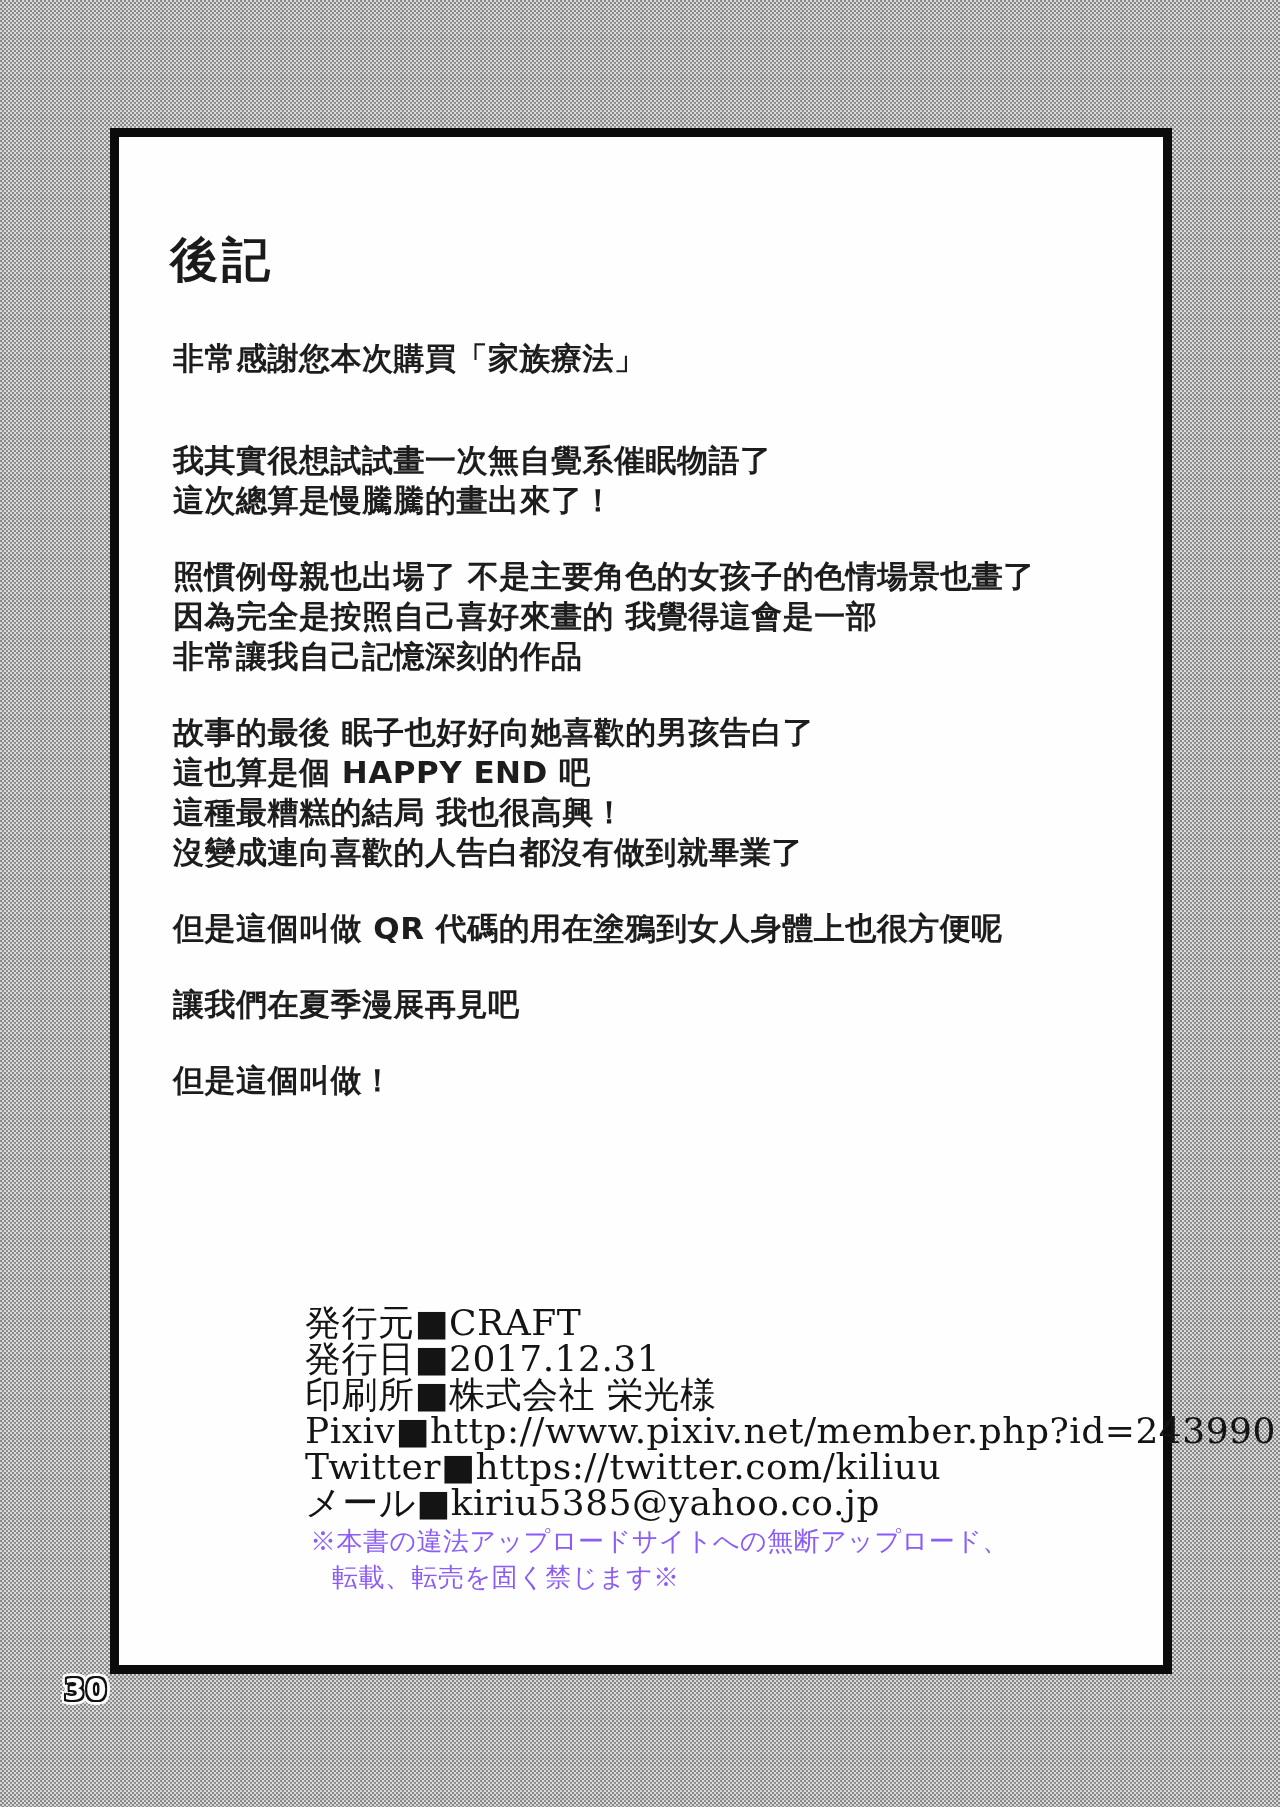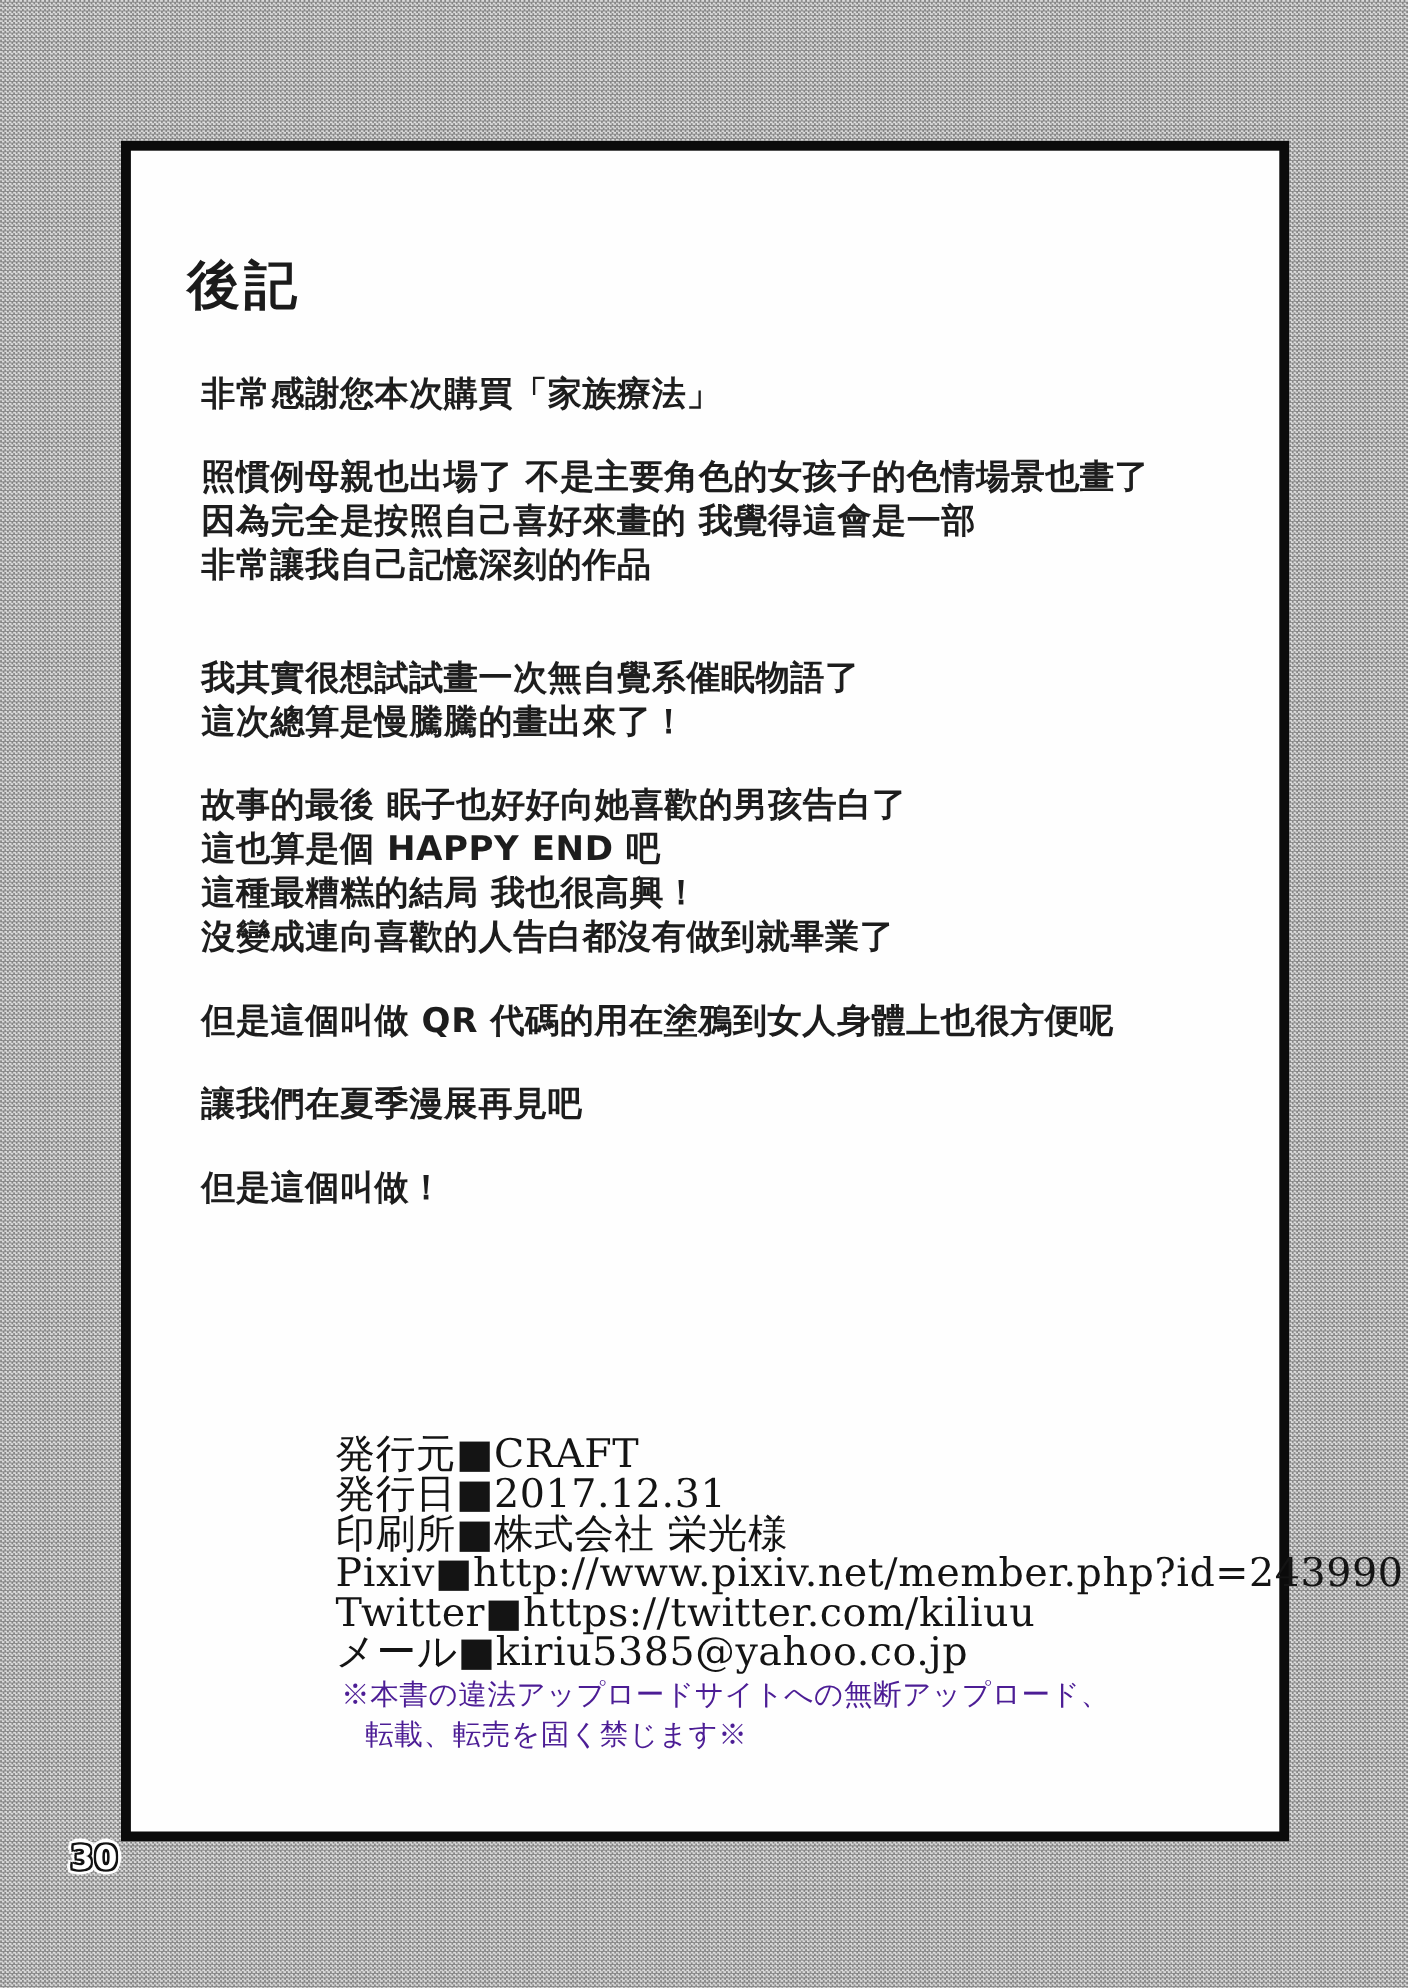--- a/index.html
+++ b/index.html
@@ -31,21 +31,21 @@
     left:51px; top:98px;            
     font-size:48px;
     font-weight:800;
     line-height:1.0;
     color:#1b1b1b;
     letter-spacing:4px;
     white-space:nowrap;
   }
   .body-text{
     position:absolute;
-    left:64px; top:201px;           
+    left:54px; top:201px;           
     width:960px;
     color:#1d1d1d;
     font-size:31px;
     font-weight:600;
     letter-spacing:0.5px;
   }
   .body-text .para{margin:0;}
   .body-text .para + .para{margin-top:36px;}
   .body-text .para.gap-lg{margin-top:62px;}
   .body-text .bl{
@@ -64,21 +64,21 @@
   .colophon .cl{
     line-height:36px;
     white-space:nowrap;
   }
   .disclaimer{
     position:absolute;
     left:191px; top:1386px;         
     font-family:"DejaVu Serif","Liberation Serif",serif;
     font-size:26px;
     font-weight:500;
-    color:#4c1d95;
+    color:#8b5cf6;
     letter-spacing:0.5px;
   }
   .disclaimer .dl{
     line-height:36px;
     white-space:nowrap;
   }
   .disclaimer .dl.indent{padding-left:22px;}
   .page-number{
     position:absolute;
     left:64px; top:1642px;
@@ -102,29 +102,29 @@
   <div class="page">
 
     <div class="page-title">後記</div>
 
     <div class="body-text">
 
       <div class="para">
         <div class="bl">非常感謝您本次購買「家族療法」</div>
       </div>
 
+      <div class="para gap-lg">
+        <div class="bl">我其實很想試試畫一次無自覺系催眠物語了</div>
+        <div class="bl">這次總算是慢騰騰的畫出來了！</div>
+      </div>
+
       <div class="para">
         <div class="bl">照慣例母親也出場了 不是主要角色的女孩子的色情場景也畫了</div>
         <div class="bl">因為完全是按照自己喜好來畫的 我覺得這會是一部</div>
         <div class="bl">非常讓我自己記憶深刻的作品</div>
-      </div>
-
-      <div class="para gap-lg">
-        <div class="bl">我其實很想試試畫一次無自覺系催眠物語了</div>
-        <div class="bl">這次總算是慢騰騰的畫出來了！</div>
       </div>
 
       <div class="para">
         <div class="bl">故事的最後 眠子也好好向她喜歡的男孩告白了</div>
         <div class="bl">這也算是個 HAPPY END 吧</div>
         <div class="bl">這種最糟糕的結局 我也很高興！</div>
         <div class="bl">沒變成連向喜歡的人告白都沒有做到就畢業了</div>
       </div>
 
       <div class="para">

